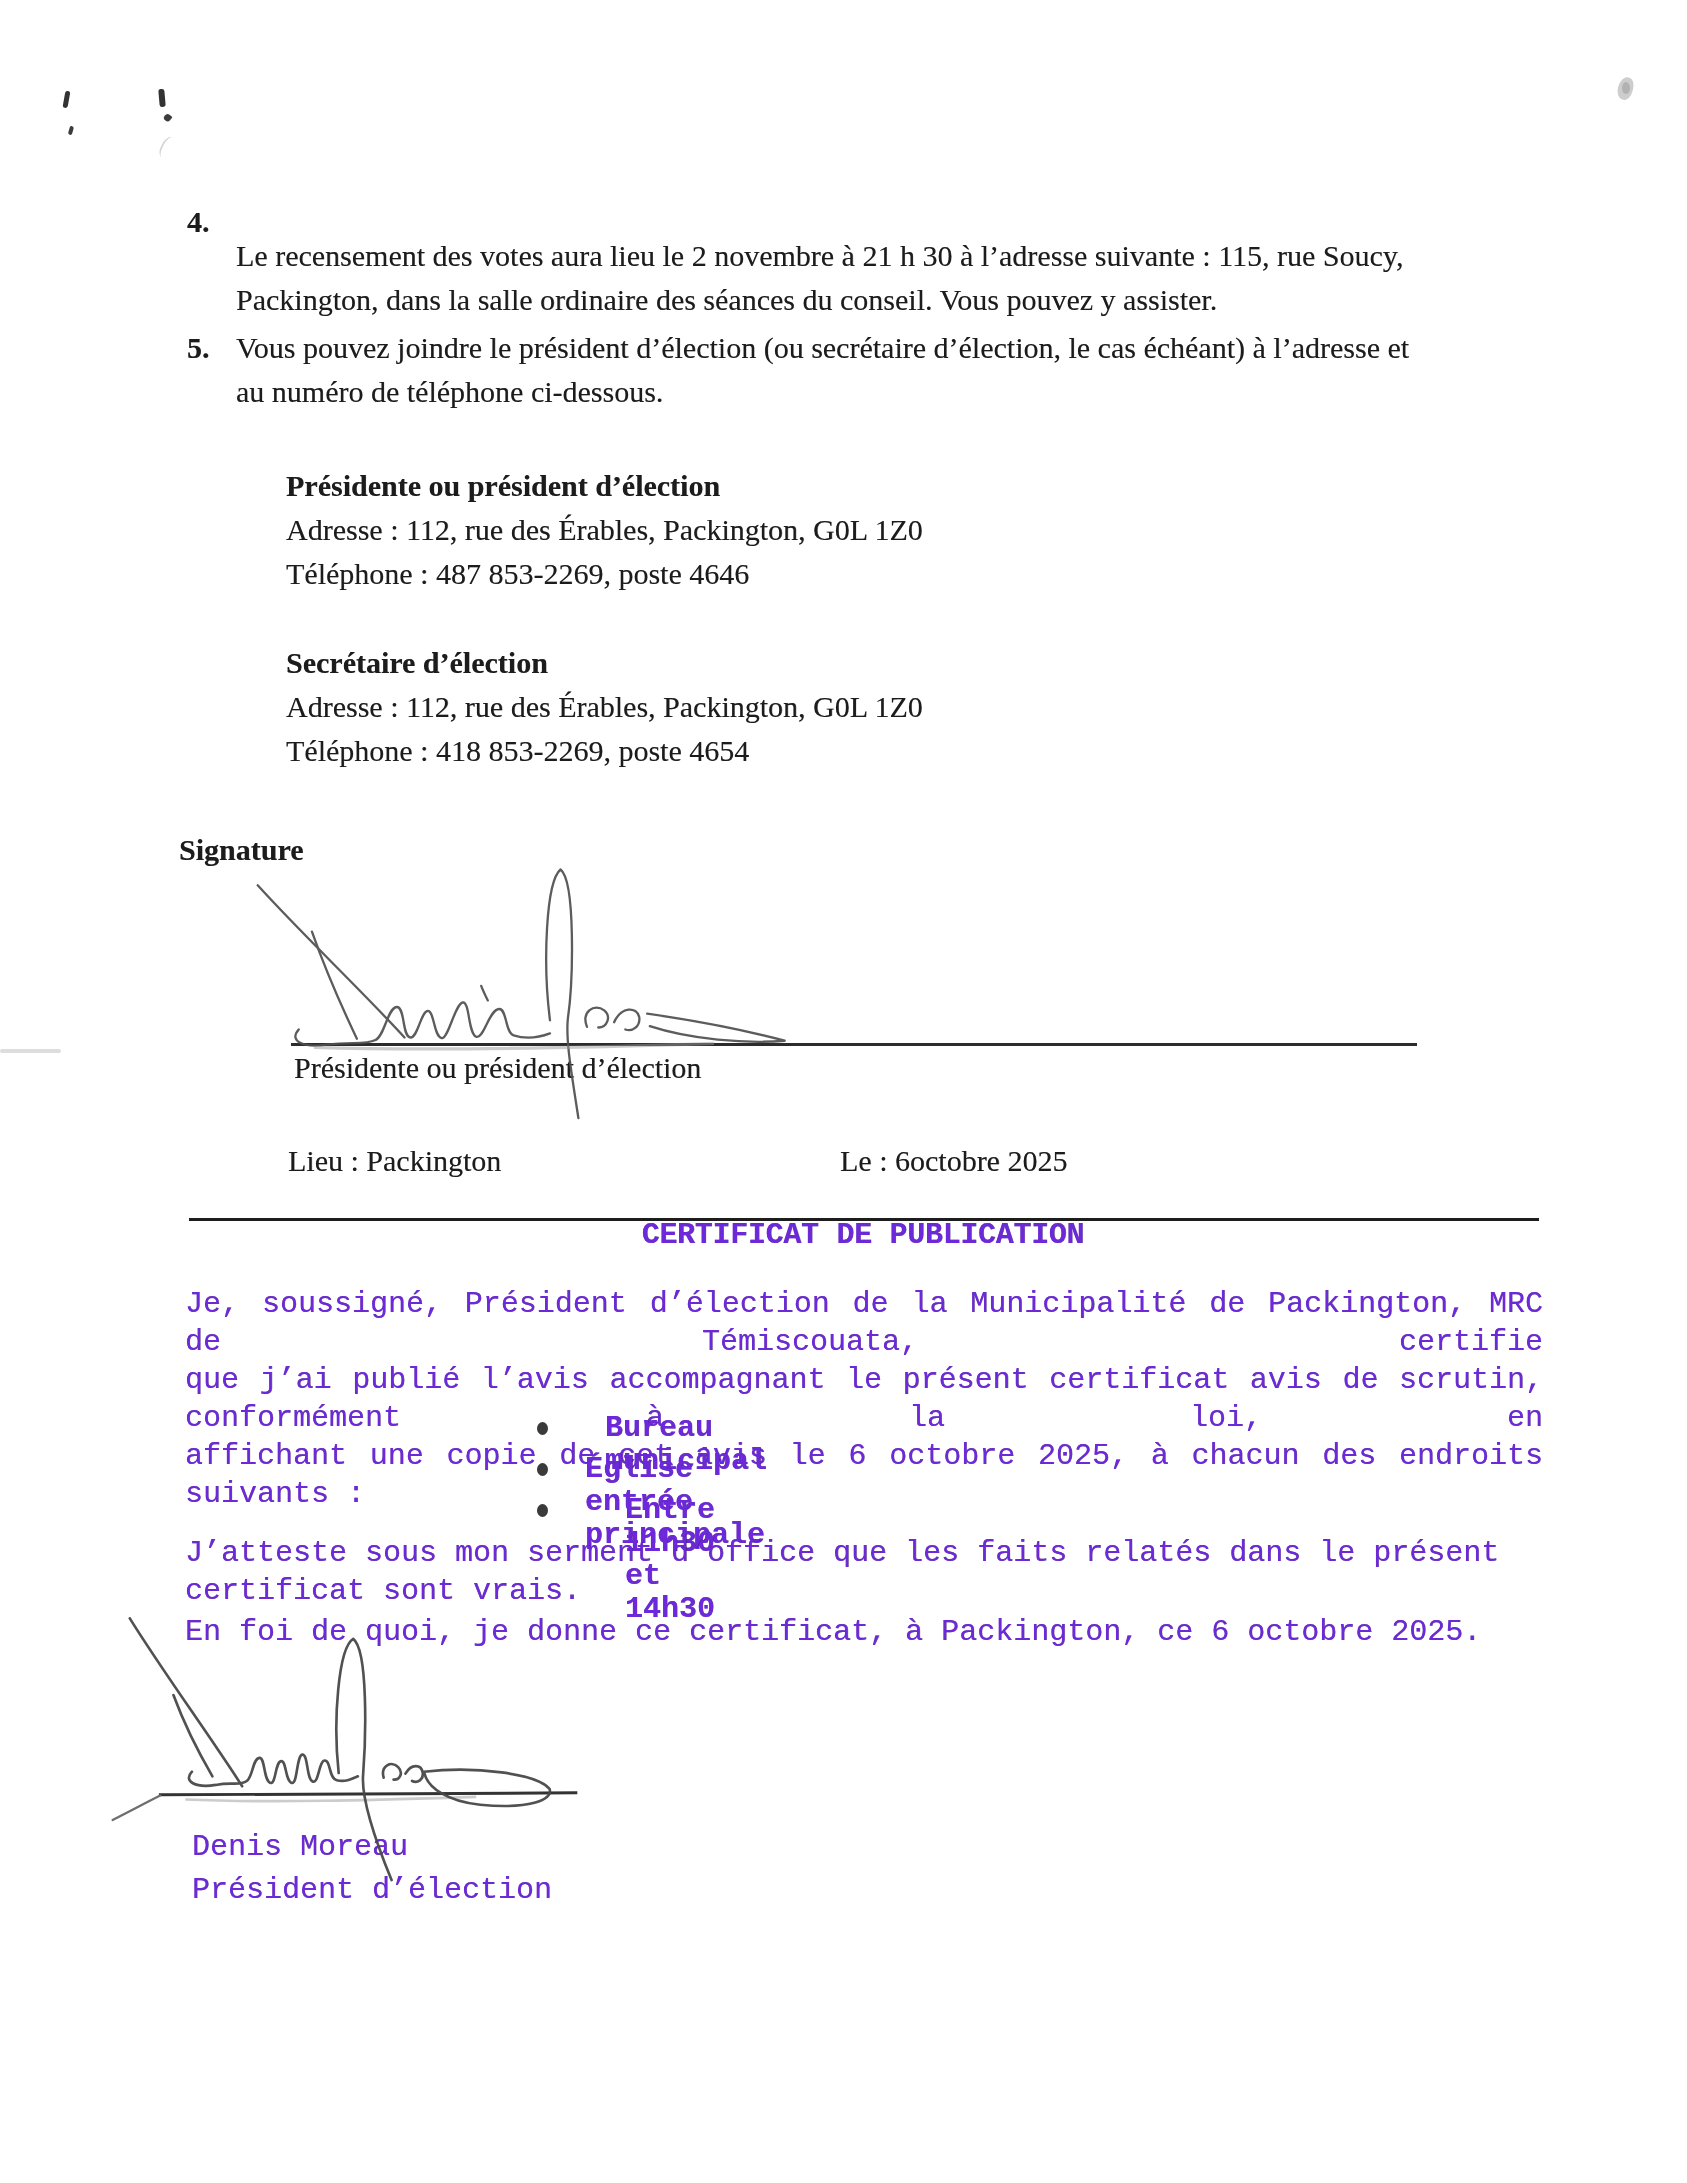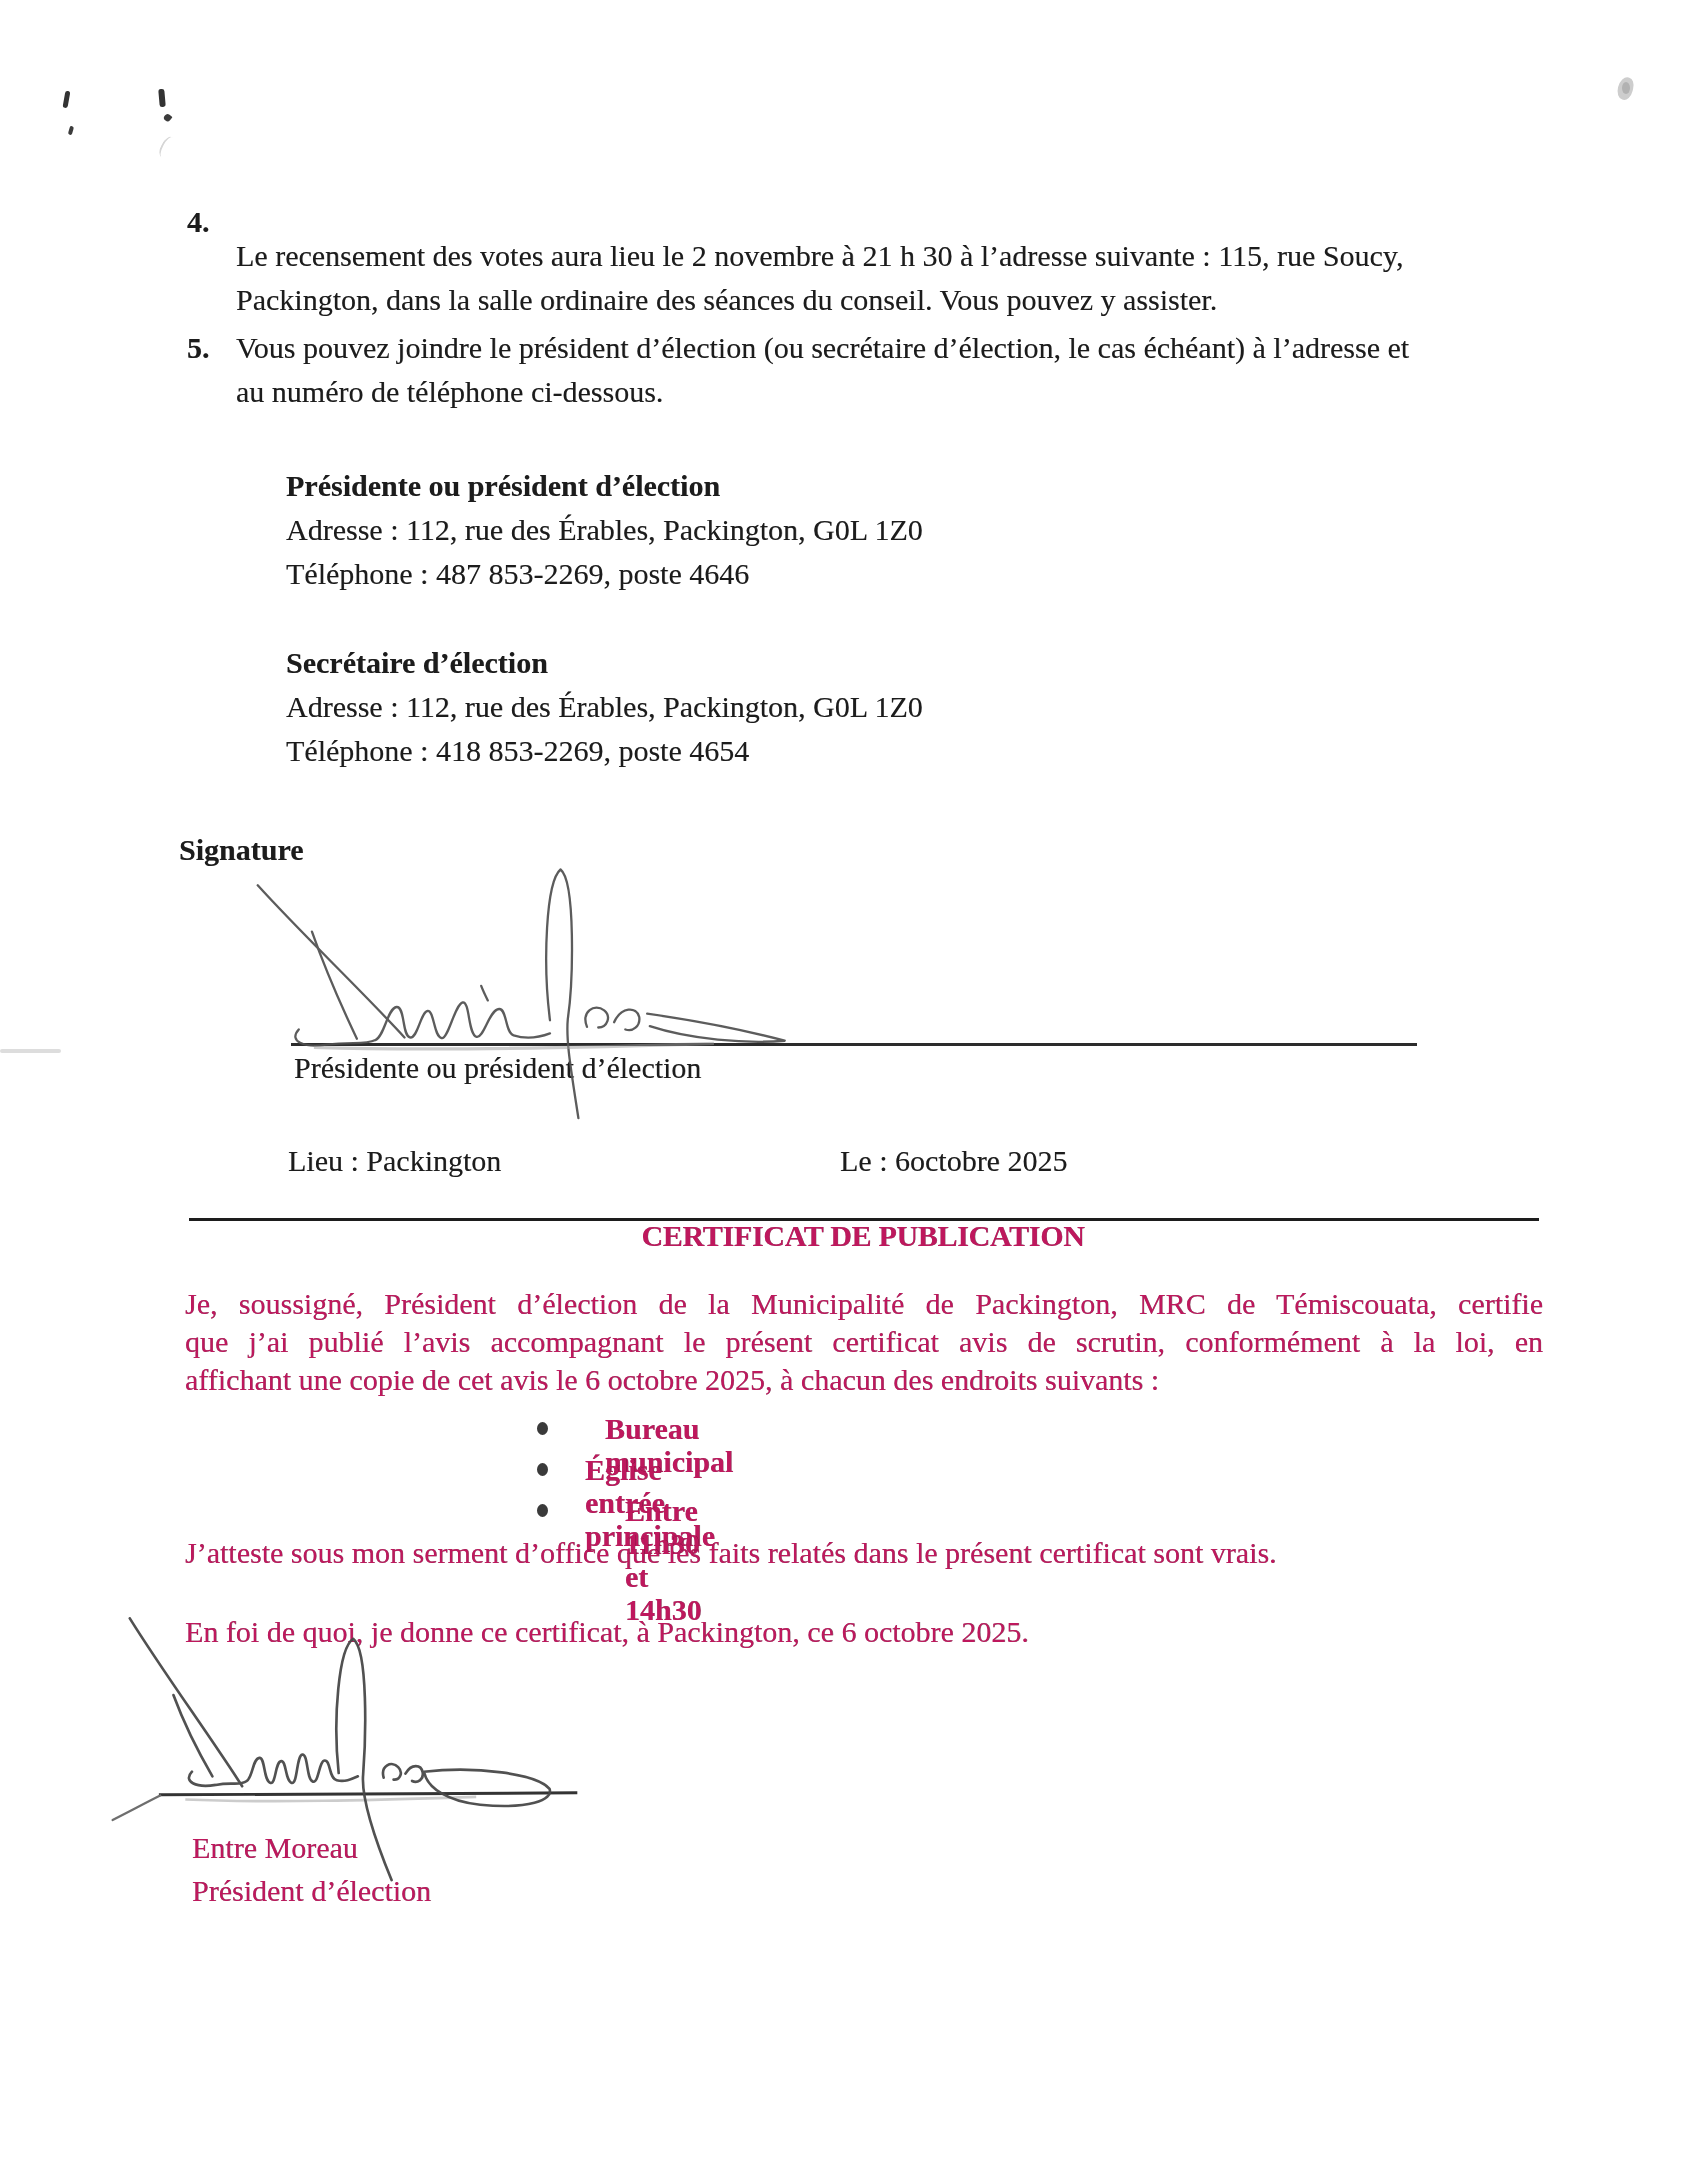--- a/index.html
+++ b/index.html
@@ -4,22 +4,22 @@
 <style>
   html,body{margin:0;padding:0;}
   body{
     width:1687px;height:2183px;background:#ffffff;position:relative;
     overflow:hidden;color:#1b1b1b;
     font-family:"Liberation Serif","DejaVu Serif",serif;
   }
   .abs{position:absolute;}
   .serif{font-family:"Liberation Serif","DejaVu Serif",serif;font-size:30px;line-height:44px;
          color:#1c1c1c;text-shadow:0.3px 0.3px 0 rgba(25,25,25,.45);}
-  .sans{font-family:Liberation Serif, serif;font-size:30px;line-height:38px;
-        color:#be185d;text-shadow:0.3px 0.2px 0 rgba(25,25,25,.55);}
+  .sans{font-family:Liberation Mono, monospace;font-size:30px;line-height:38px;
+        color:#6d28d9;text-shadow:0.3px 0.2px 0 rgba(25,25,25,.55);}
   .b{font-weight:700;}
   .preline{white-space:pre-line;}
   .bodyline{text-align:justify;}
   .just{text-align-last:justify;}
   .rule{background:#222;}
   .bullet-dot{width:11.2px;height:13.2px;border-radius:50%;background:#3a3a3a;display:inline-block;}
   svg.sig{position:absolute;z-index:6;pointer-events:none;}
   .txt{z-index:2;}
   .artifact{position:absolute;z-index:1;}
 </style>
@@ -113,15 +113,15 @@
     <path d="M36,26 C85,105 158,205 206,280"></path>
     <path d="M102,142 C122,196 147,241 161,265"></path>
     <path d="M130,258 C116,273 136,283 166,278 C192,273 202,280 213,272 C222,266 222,238 232,237 C241,236 238,272 249,275 C257,277 256,243 265,242 C273,241 271,272 281,275 C290,277 288,234 297,232 C306,231 303,270 313,273 C322,276 322,241 331,241 C340,241 337,268 349,271 C362,274 372,269 381,265"></path>
     <path d="M352,260 C343,178 352,70 374,57 C397,74 393,210 389,262 C386,294 405,356 432,422"></path>
     <path d="M420,267 C415,249 432,241 442,251 C450,259 445,271 435,270"></path>
     <path d="M453,261 C462,245 477,247 479,259 C481,270 471,276 463,272"></path>
     <path d="M481,258 C560,249 652,261 671,284 C677,301 639,315 566,308 C516,303 487,282 482,261"></path>
   </g>
 </svg>
 
-<div class="abs sans txt" style="left:192px;top:1831px;line-height:33px;">Entre Moreau</div>
+<div class="abs sans txt" style="left:192px;top:1831px;line-height:33px;">Denis Moreau</div>
 <div class="abs sans txt" style="left:192px;top:1874px;line-height:33px;">Président d’élection</div>
 
 
 </body></html>

